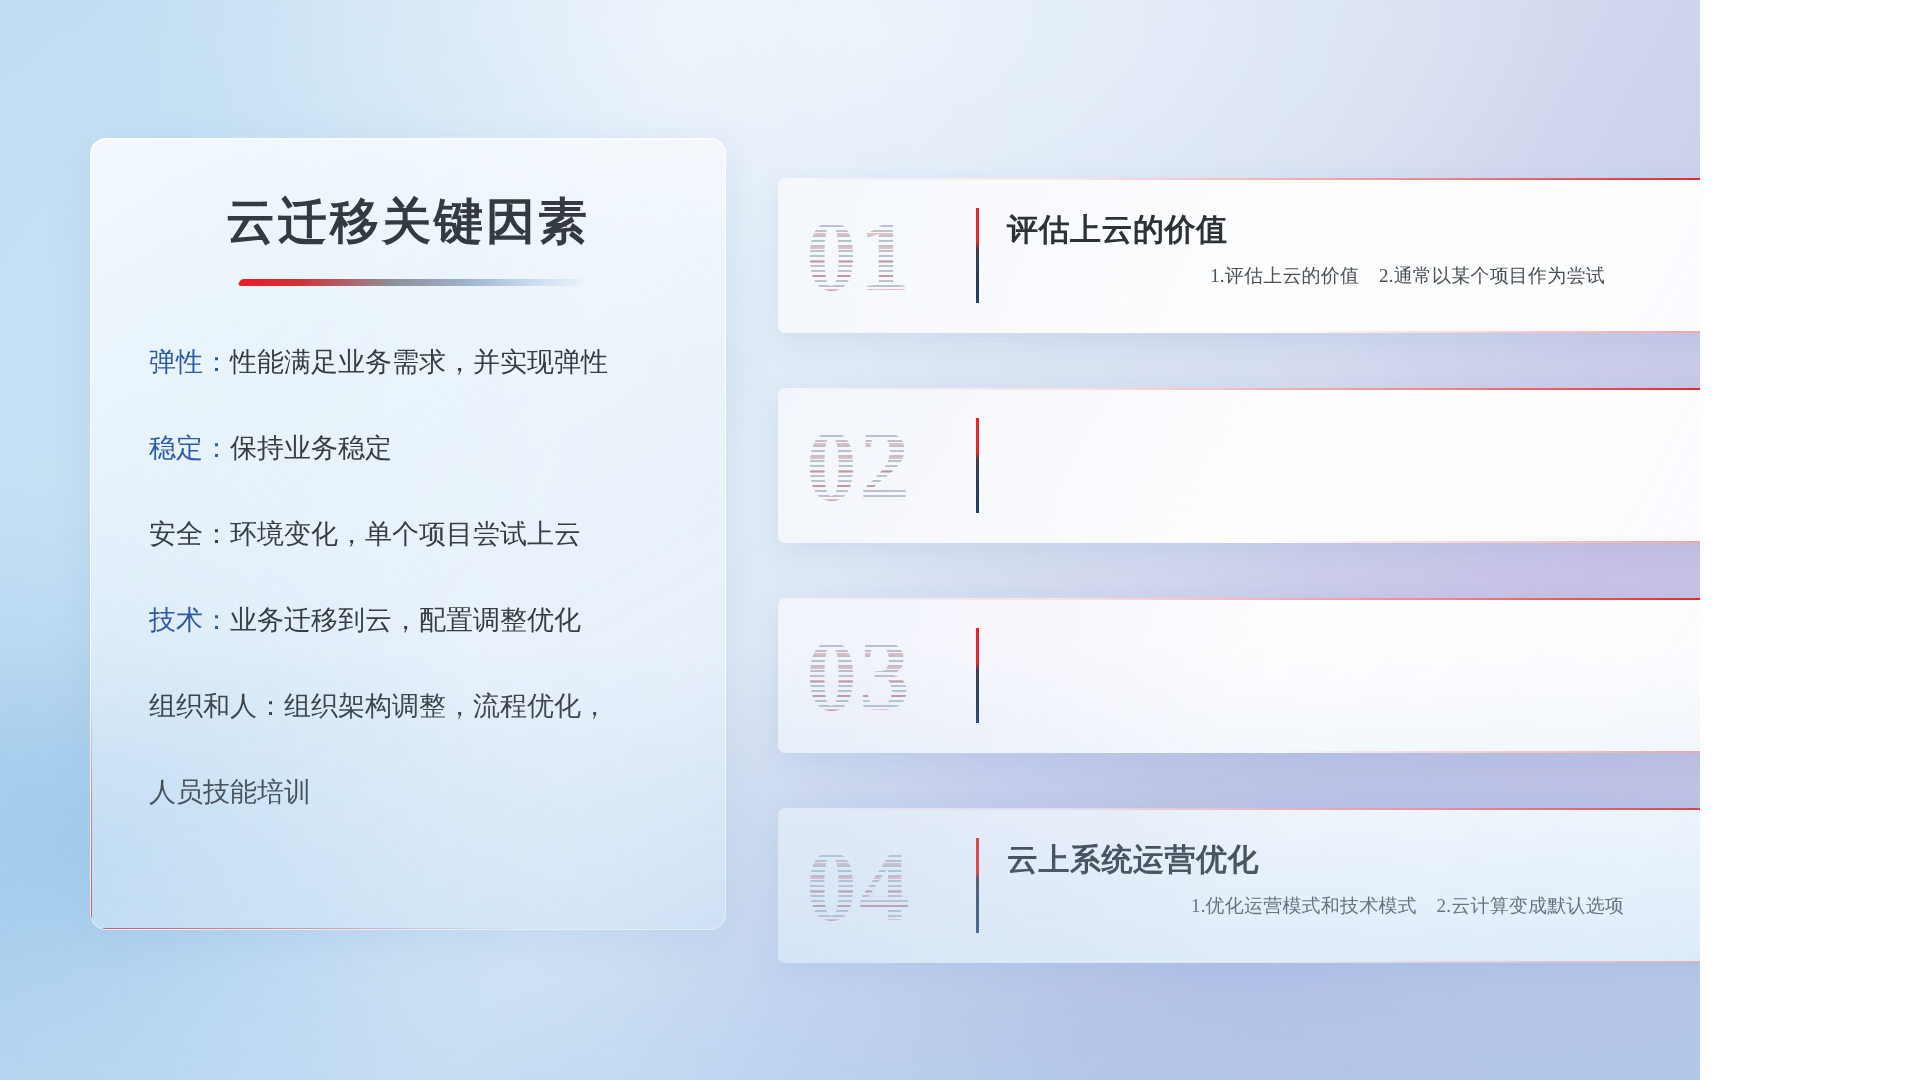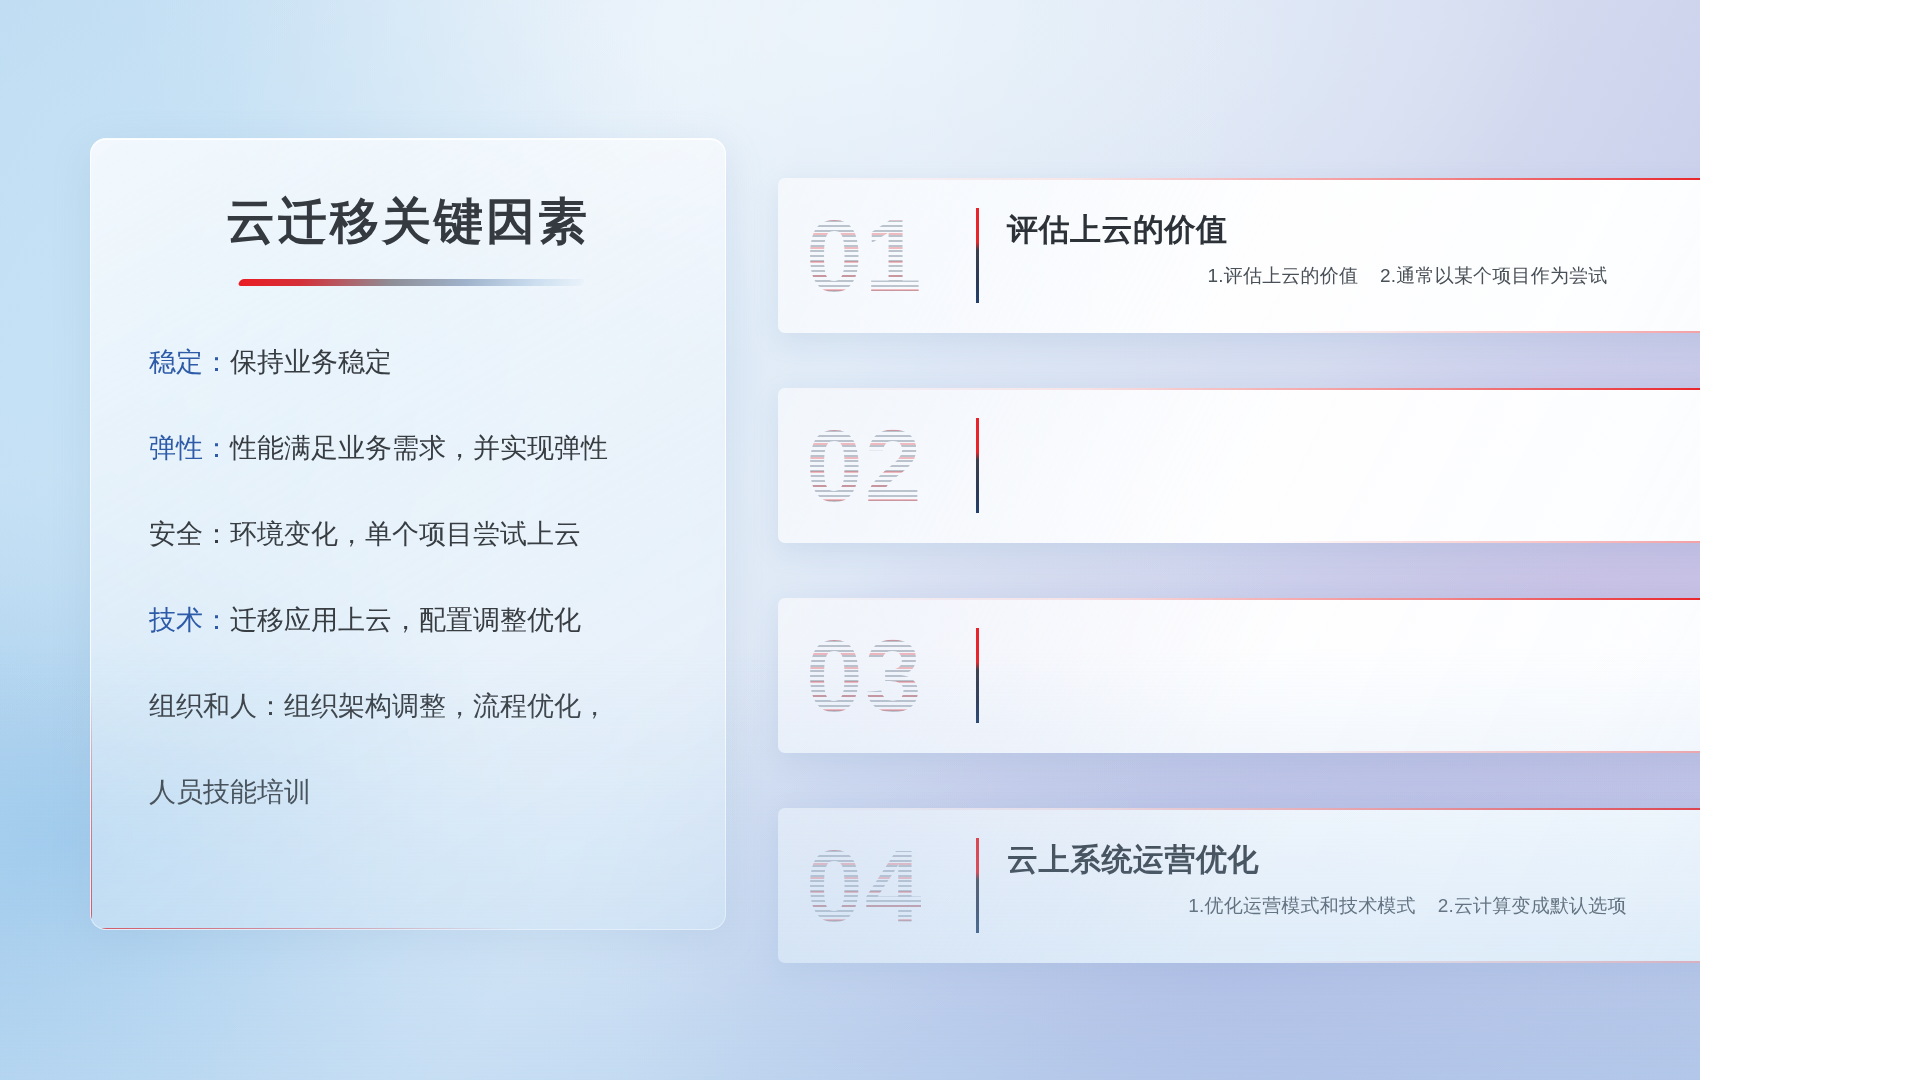--- a/index.html
+++ b/index.html
@@ -16,20 +16,21 @@
     width: 1700px;
     height: 1080px;
     background:
       radial-gradient(ellipse 900px 700px at 12% 30%, rgba(196,226,246,0.95) 0%, rgba(196,226,246,0) 62%),
       radial-gradient(ellipse 800px 620px at 4% 78%, rgba(150,198,235,0.85) 0%, rgba(150,198,235,0) 60%),
       radial-gradient(ellipse 1000px 760px at 72% 88%, rgba(178,176,222,0.75) 0%, rgba(178,176,222,0) 62%),
       radial-gradient(ellipse 820px 600px at 98% 58%, rgba(199,186,226,0.7) 0%, rgba(199,186,226,0) 60%),
       radial-gradient(ellipse 1100px 520px at 50% 2%, rgba(233,242,250,0.95) 0%, rgba(233,242,250,0) 65%),
       linear-gradient(118deg, #bfdcf2 0%, #cfe3f4 22%, #dce8f6 45%, #d5dcf0 66%, #c8cdea 84%, #bfc5e6 100%);
     overflow: hidden;
+    font-family: Liberation Serif, serif;
   }
 
   
   #slide::before {
     content: "";
     position: absolute;
     left: -10%;
     top: -20%;
     width: 130%;
     height: 150%;
@@ -297,33 +298,33 @@
 
   <div class="left-card">
     <div class="left-card-accent"></div>
 
     <div class="left-title">云迁移关键因素</div>
     <div class="title-rule"></div>
 
     <div class="facts">
 
       <div class="fact-row">
+        <span class="fact-key">弹性：</span><span class="fact-val">性能满足业务需求，并实现弹性</span>
+      </div>
+
+      <div class="fact-row">
         <span class="fact-key">稳定：</span><span class="fact-val">保持业务稳定</span>
       </div>
 
       <div class="fact-row">
-        <span class="fact-key">弹性：</span><span class="fact-val">性能满足业务需求，并实现弹性</span>
-      </div>
-
-      <div class="fact-row">
         <span class="fact-key neutral">安全：</span><span class="fact-val">环境变化，单个项目尝试上云</span>
       </div>
 
       <div class="fact-row">
-        <span class="fact-key">技术：</span><span class="fact-val">迁移应用上云，配置调整优化</span>
+        <span class="fact-key">技术：</span><span class="fact-val">业务迁移到云，配置调整优化</span>
       </div>
 
       <div class="fact-row">
         <span class="fact-key neutral">组织和人：</span><span class="fact-val">组织架构调整，流程优化，</span>
       </div>
 
       <div class="fact-row">
         <span class="fact-val">人员技能培训</span>
       </div>
 

